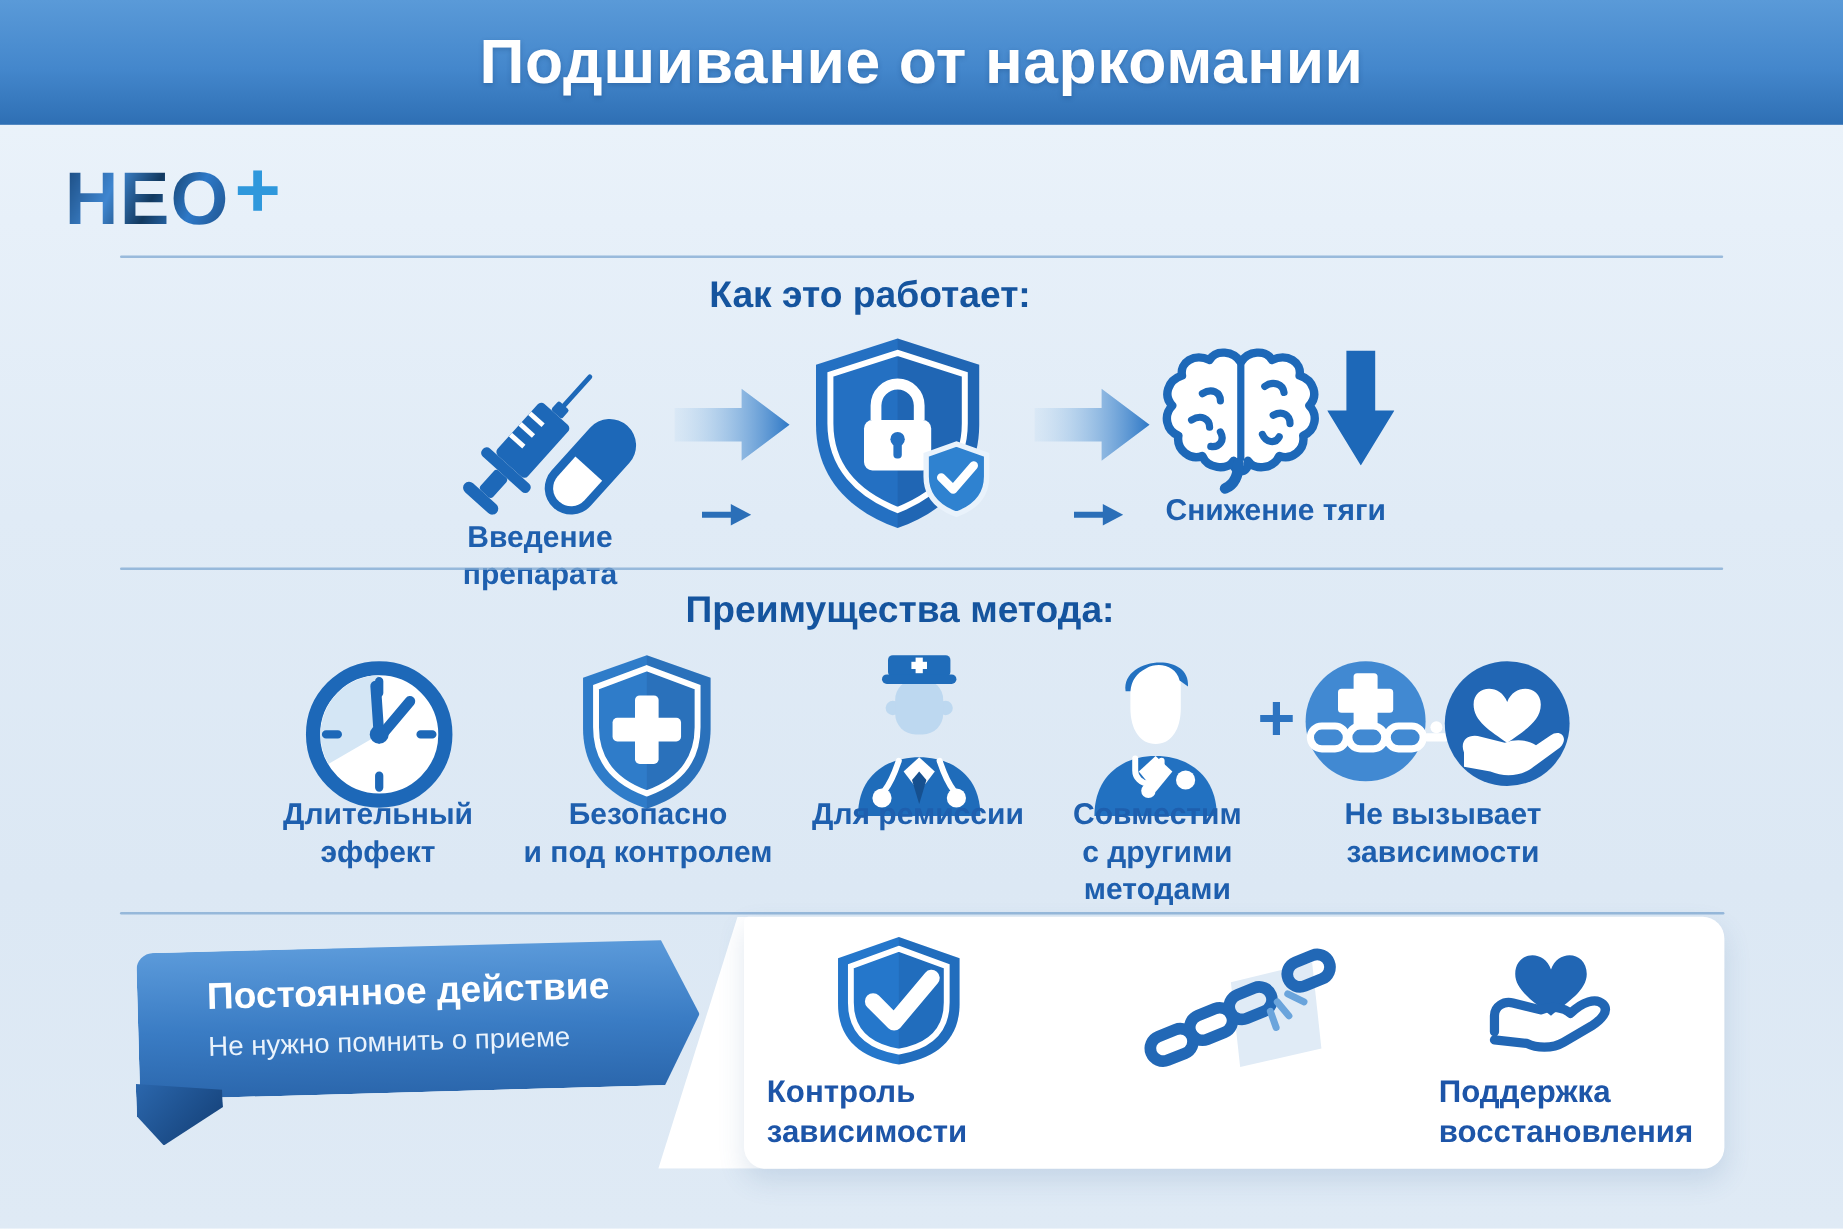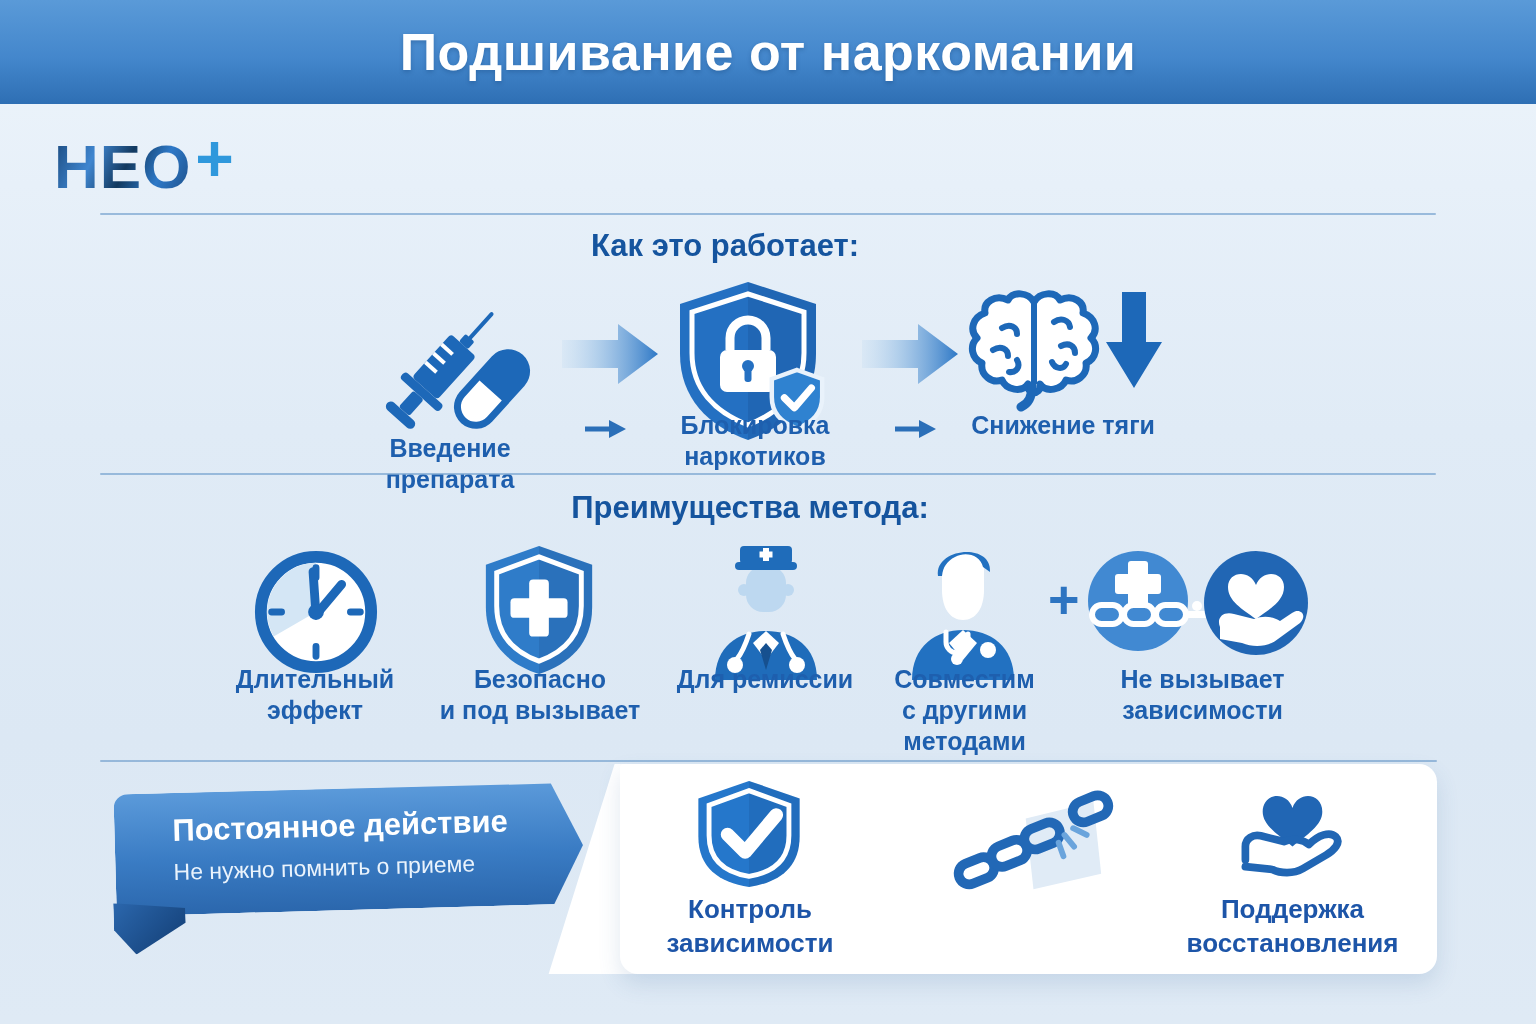--- a/index.html
+++ b/index.html
@@ -25,21 +25,21 @@
     font-size:62px;font-weight:800;letter-spacing:1px;
     background:linear-gradient(115deg,#174476 0%,#3f86d0 30%,#12395f 52%,#2e79c8 74%,#1b4a80 100%);
     -webkit-background-clip:text;background-clip:text;color:transparent;margin-top:15px;
   }
   .logo-plus{font-size:66px;font-weight:800;color:#2f98dc;margin-left:4px;line-height:0.9;}
   
   .intro{left:280px;top:124px;width:860px;text-align:center;color:#2a6ab2;font-size:25px;line-height:37px;}
   .divider{height:2px;background:#7fa8d2;opacity:.75;border-radius:1px;}
   .sec-heading{font-size:31px;font-weight:700;color:#15549e;text-align:center;}
   .lbl{font-size:25px;font-weight:600;color:#1e5fae;text-align:center;white-space:pre-line;line-height:31px;}
-  .feat-lbl{font-size:26px;font-weight:600;color:#1d55a8;text-align:center;white-space:pre-line;line-height:34px;}
+  .feat-lbl{font-size:26px;font-weight:600;color:#1d55a8;text-align:left;white-space:pre-line;line-height:34px;padding-left:19px;}
   
   .panel-left{left:545px;top:764px;width:120px;height:210px;background:#fff;
     clip-path:polygon(58% 0,100% 0,100% 100%,3% 100%);}
   .panel-main{left:620px;top:764px;width:817px;height:210px;background:#fff;
     border-radius:4px 18px 18px 18px;box-shadow:0 10px 22px rgba(70,110,160,.16);}
   
   .ribbon{
     left:115px;top:788px;width:468px;height:122px;
     background:linear-gradient(180deg,#5b9ada 0%,#3a7cc4 55%,#2b67ad 100%);
     border-radius:14px 0 0 10px;
@@ -144,21 +144,20 @@
   </svg>
   <svg class="abs" style="left:1106px;top:292px;" width="56" height="96" viewBox="0 0 56 96">
     <path d="M16 0 H40 V50 H56 L28 96 L0 50 H16 Z" fill="#1d68b8"></path>
   </svg>
 
   <div class="abs lbl" style="left:325px;top:410px;width:250px;margin-top:23px;">Введение препарата</div>
   <svg class="abs" style="left:585px;top:418px;" width="42" height="22" viewBox="0 0 42 22">
     <path d="M0 11 H26" stroke="#2b6fb8" stroke-width="5"></path>
       <path d="M24 2 L41 11 L24 20 Z" fill="#2b6fb8"></path>
   </svg>
-  <div class="abs lbl" style="left:630px;top:410px;width:250px;">Блокировка наркотиков</div>
   <svg class="abs" style="left:895px;top:418px;" width="42" height="22" viewBox="0 0 42 22">
     <path d="M0 11 H26" stroke="#2b6fb8" stroke-width="5"></path>
       <path d="M24 2 L41 11 L24 20 Z" fill="#2b6fb8"></path>
   </svg>
   <div class="abs lbl" style="left:945px;top:410px;width:210px;text-align:right;">Снижение тяги</div>
 
   <div class="abs divider" style="left:100px;top:473px;width:1336px;"></div>
 
   <div class="abs sec-heading" style="left:0;top:490px;width:1500px;">Преимущества метода:</div>
 
@@ -218,21 +217,21 @@
     </g>
     <rect x="100" y="66" width="22" height="7" rx="3.5" fill="#fff"></rect>
     <circle cx="111" cy="61" r="5" fill="#fff"></circle>
     <circle cx="170" cy="58" r="52" fill="#2166b4"></circle>
     <path d="M170 40 C164 24 142 26 142 42 C142 56 156 64 170 74 C184 64 198 56 198 42 C198 26 176 24 170 40 Z" fill="#fff"></path>
     <path d="M134 82 C130 72 138 66 148 69 L168 74 C178 70 188 72 194 76 L206 68 C214 62 222 70 214 78 L192 94 C182 102 168 103 156 98 L134 94 Z" fill="#fff"></path>
   </svg>
 
   <div class="abs lbl" style="left:190px;top:664px;width:250px;">Длительный эффект</div>
   <div class="abs lbl" style="left:415px;top:664px;width:250px;">Безопасно
-и под вызывает</div>
+и под контролем</div>
   <div class="abs lbl" style="left:665px;top:664px;width:200px;">Для ремиссии</div>
   <div class="abs lbl" style="left:862px;top:664px;width:205px;">Совместим
 с другими
 методами</div>
   <div class="abs lbl" style="left:1090px;top:664px;width:225px;">Не вызывает
 зависимости</div>
 
   <div class="abs divider" style="left:100px;top:760px;width:1337px;"></div>
 
   <div class="abs panel-left"></div>

